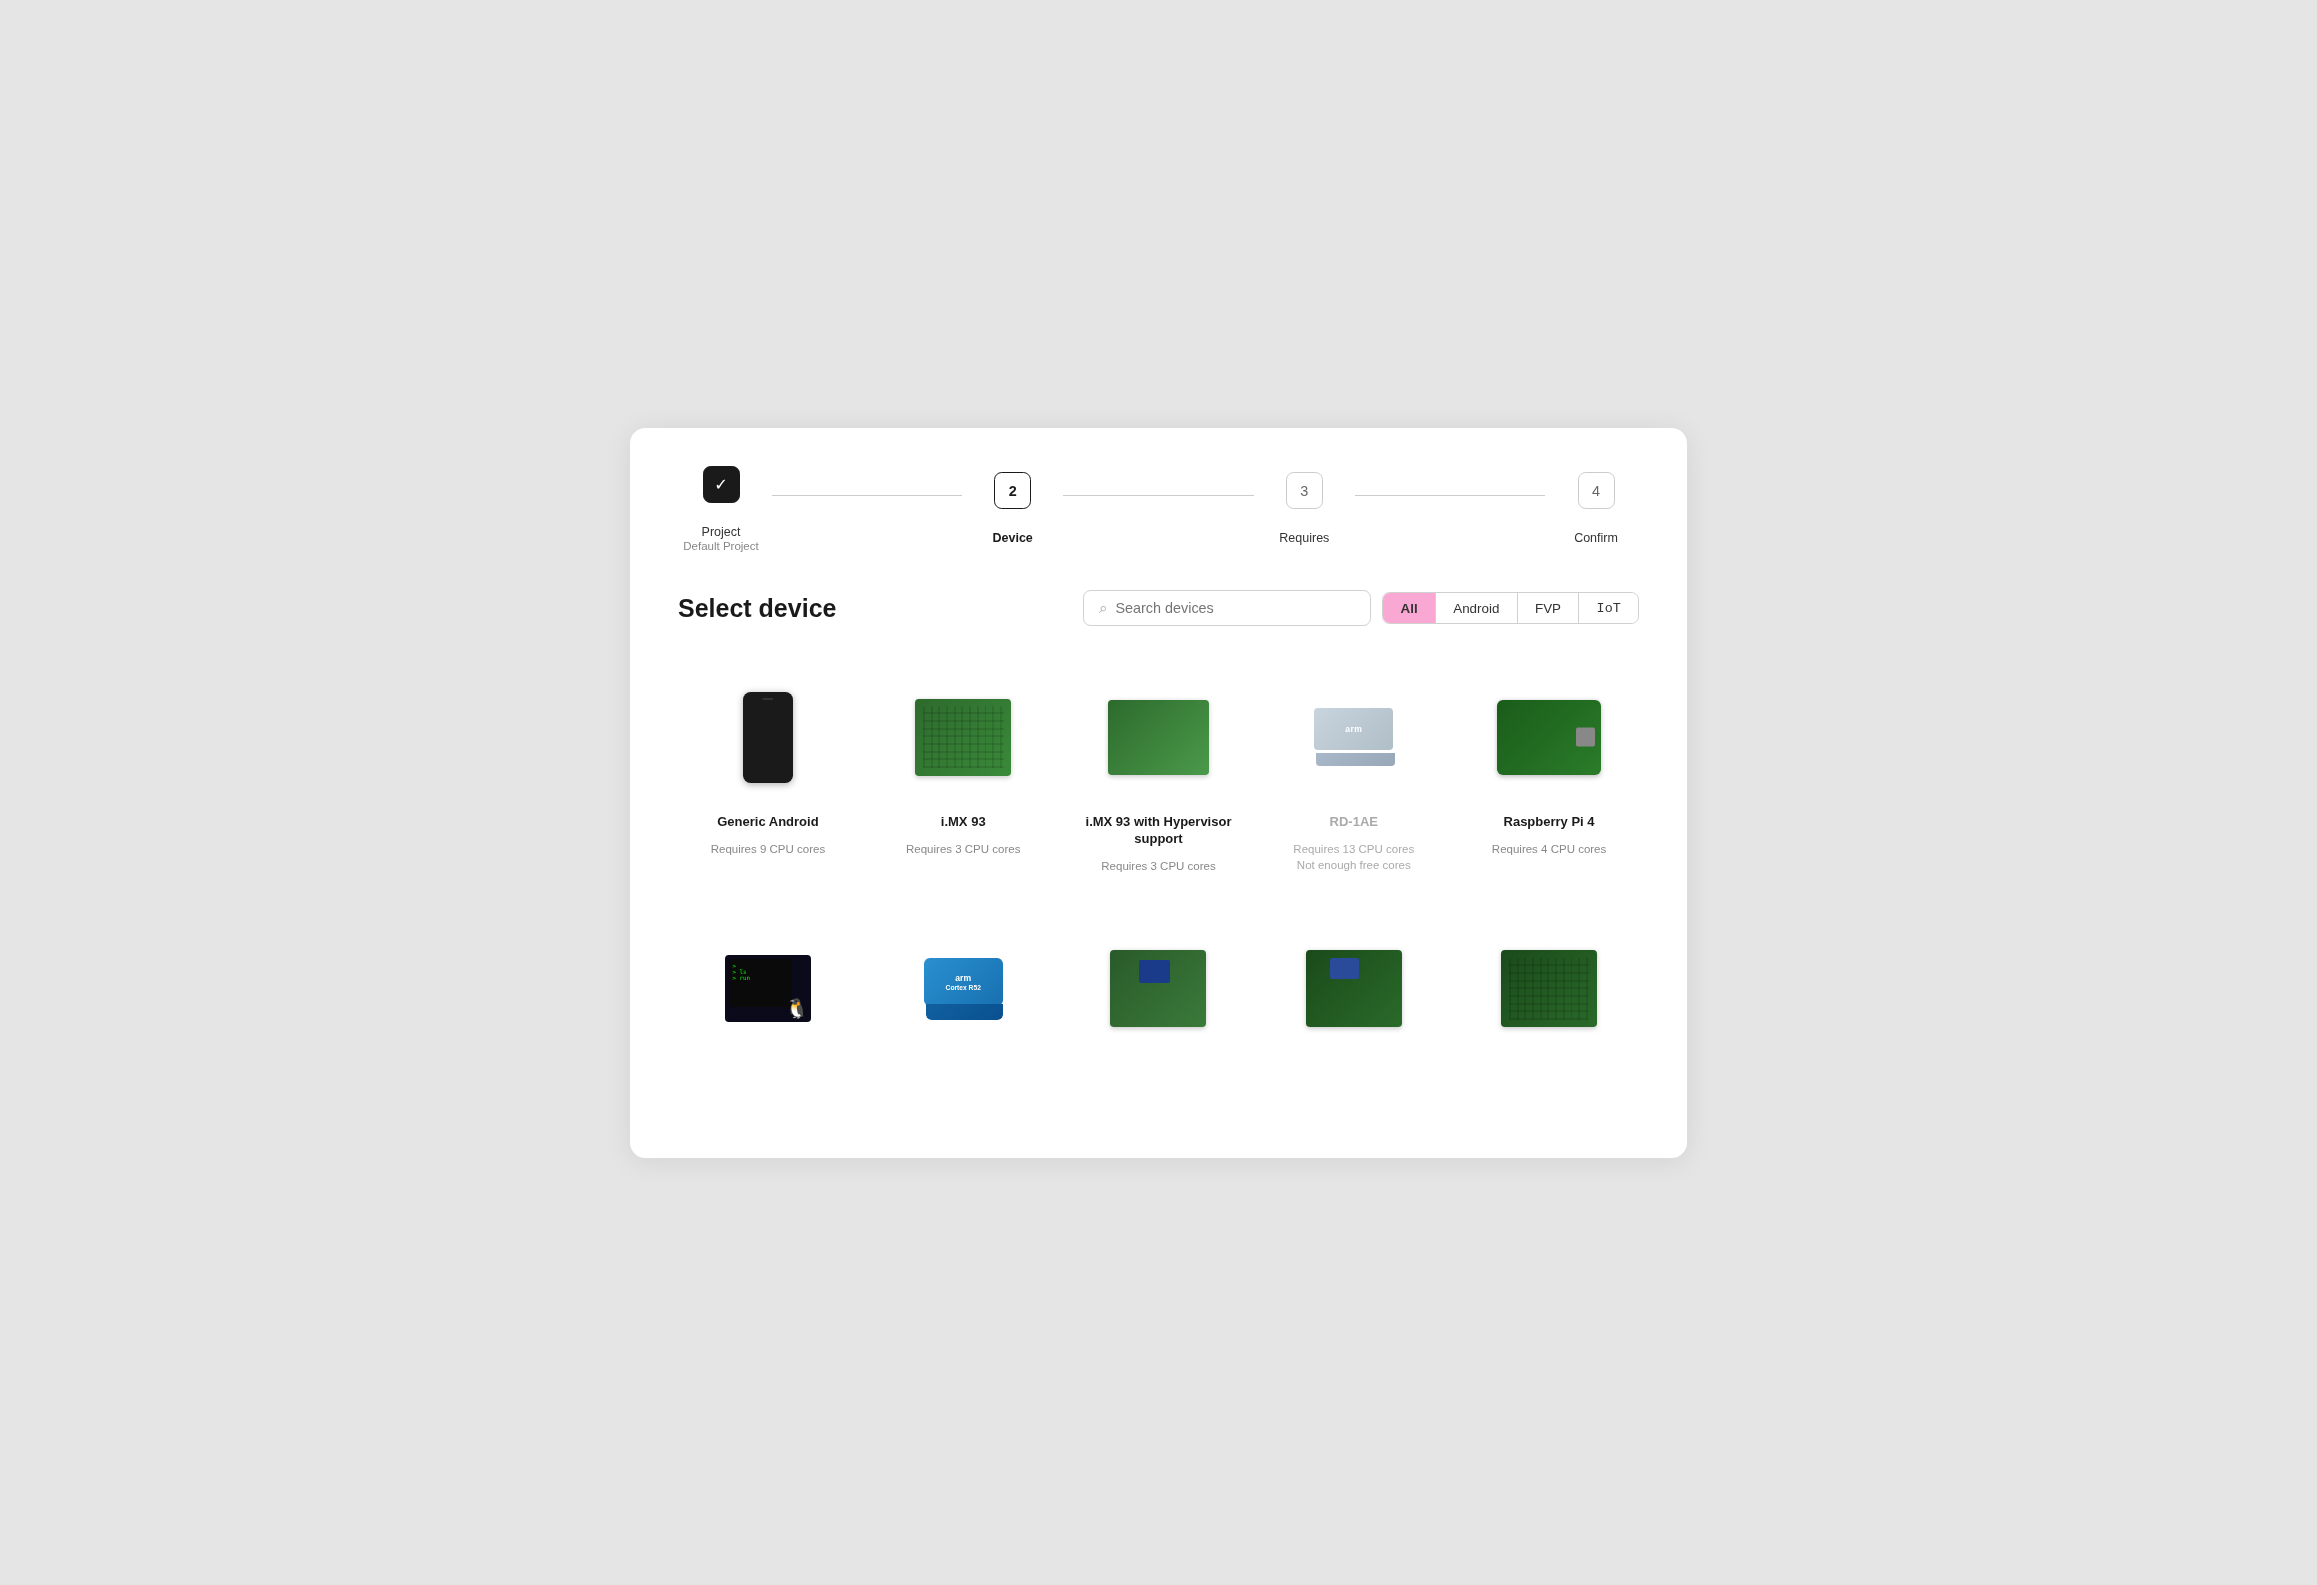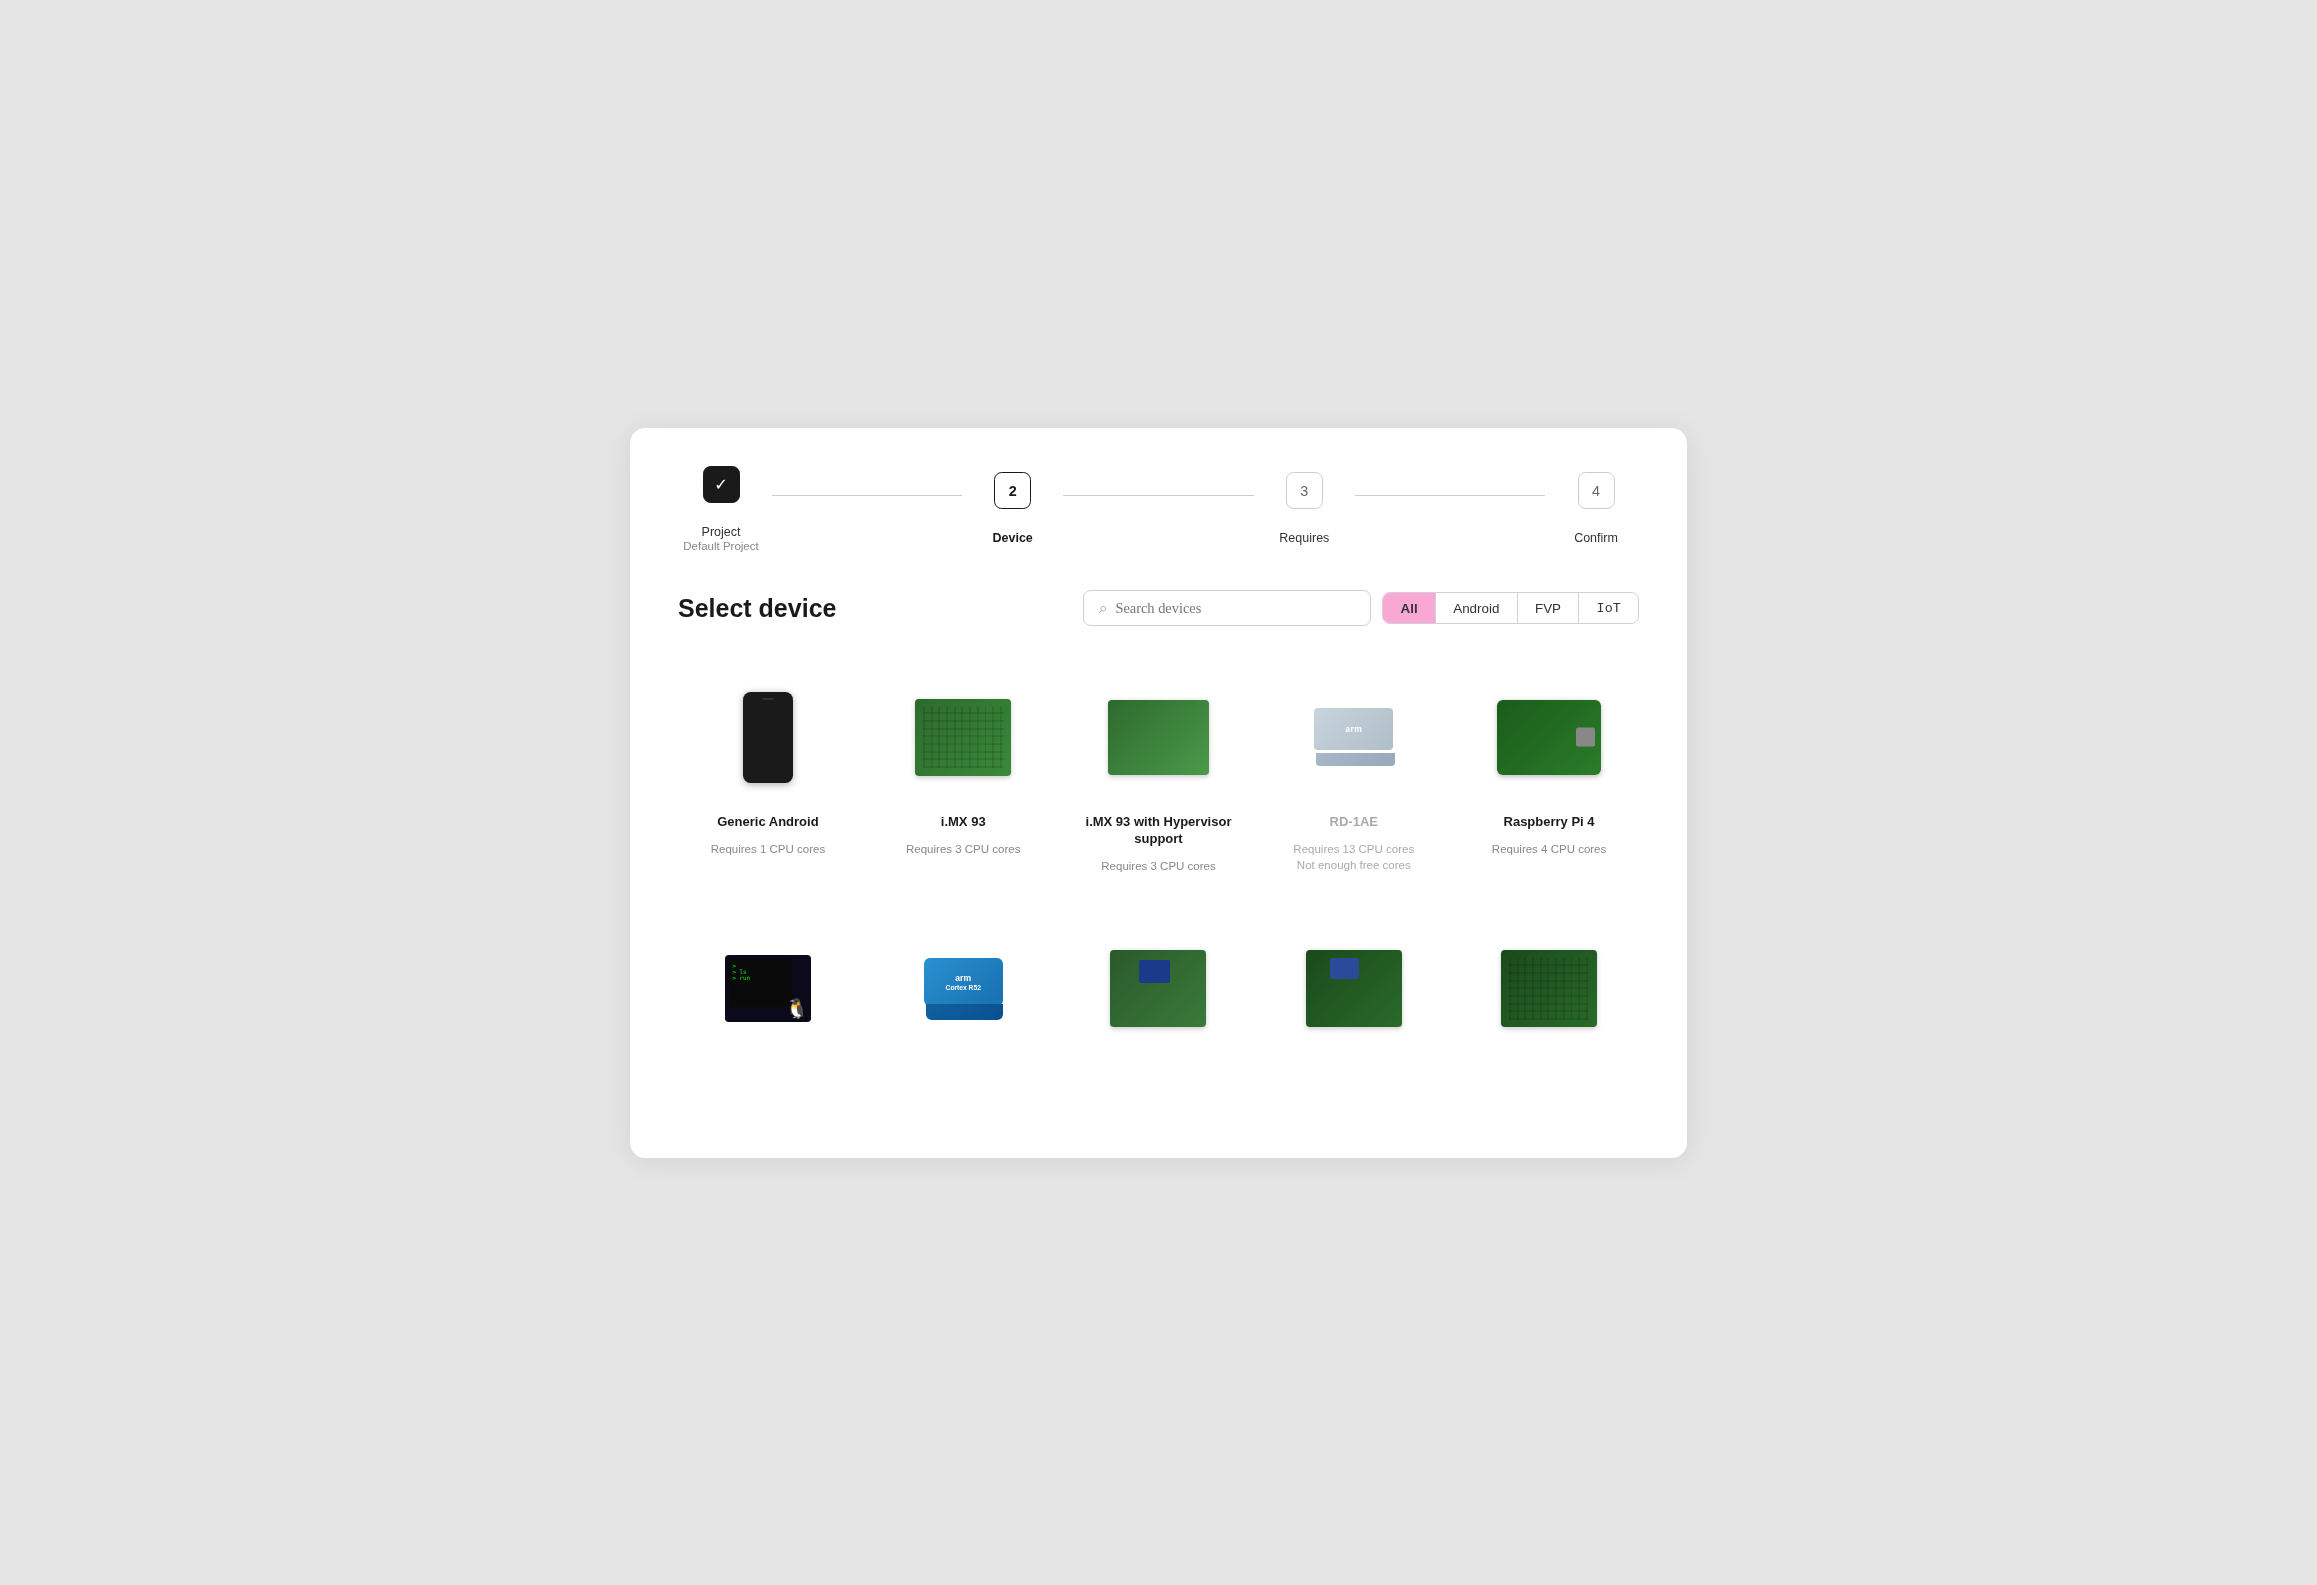--- a/index.html
+++ b/index.html
@@ -117,21 +117,20 @@
       color: #aaa;
       font-size: 15.4px;
     }
     .search-input {
       border: none;
       outline: none;
       font-size: 14.4px;
       color: #999;
       background: transparent;
       width: 100%;
-      font-family: Liberation Serif, serif;
     }
     .filter-group {
       display: flex;
       border: 1.4px solid #d0d0d0;
       border-radius: 7.7px;
       overflow: hidden;
     }
     .filter-btn {
       padding: 7.7px 17.3px;
       background: #fff;
@@ -464,21 +463,21 @@
     </div>
   </div>
 
   <div class="device-grid">
 
     <div class="device-card">
       <div class="device-img-area">
         <div class="phone-img"></div>
       </div>
       <span class="device-name">Generic Android</span>
-      <span class="device-cores">Requires 1 CPU cores</span>
+      <span class="device-cores">Requires 9 CPU cores</span>
     </div>
 
     <div class="device-card">
       <div class="device-img-area">
         <div class="board-img"></div>
       </div>
       <span class="device-name">i.MX 93</span>
       <span class="device-cores">Requires 3 CPU cores</span>
     </div>
 

